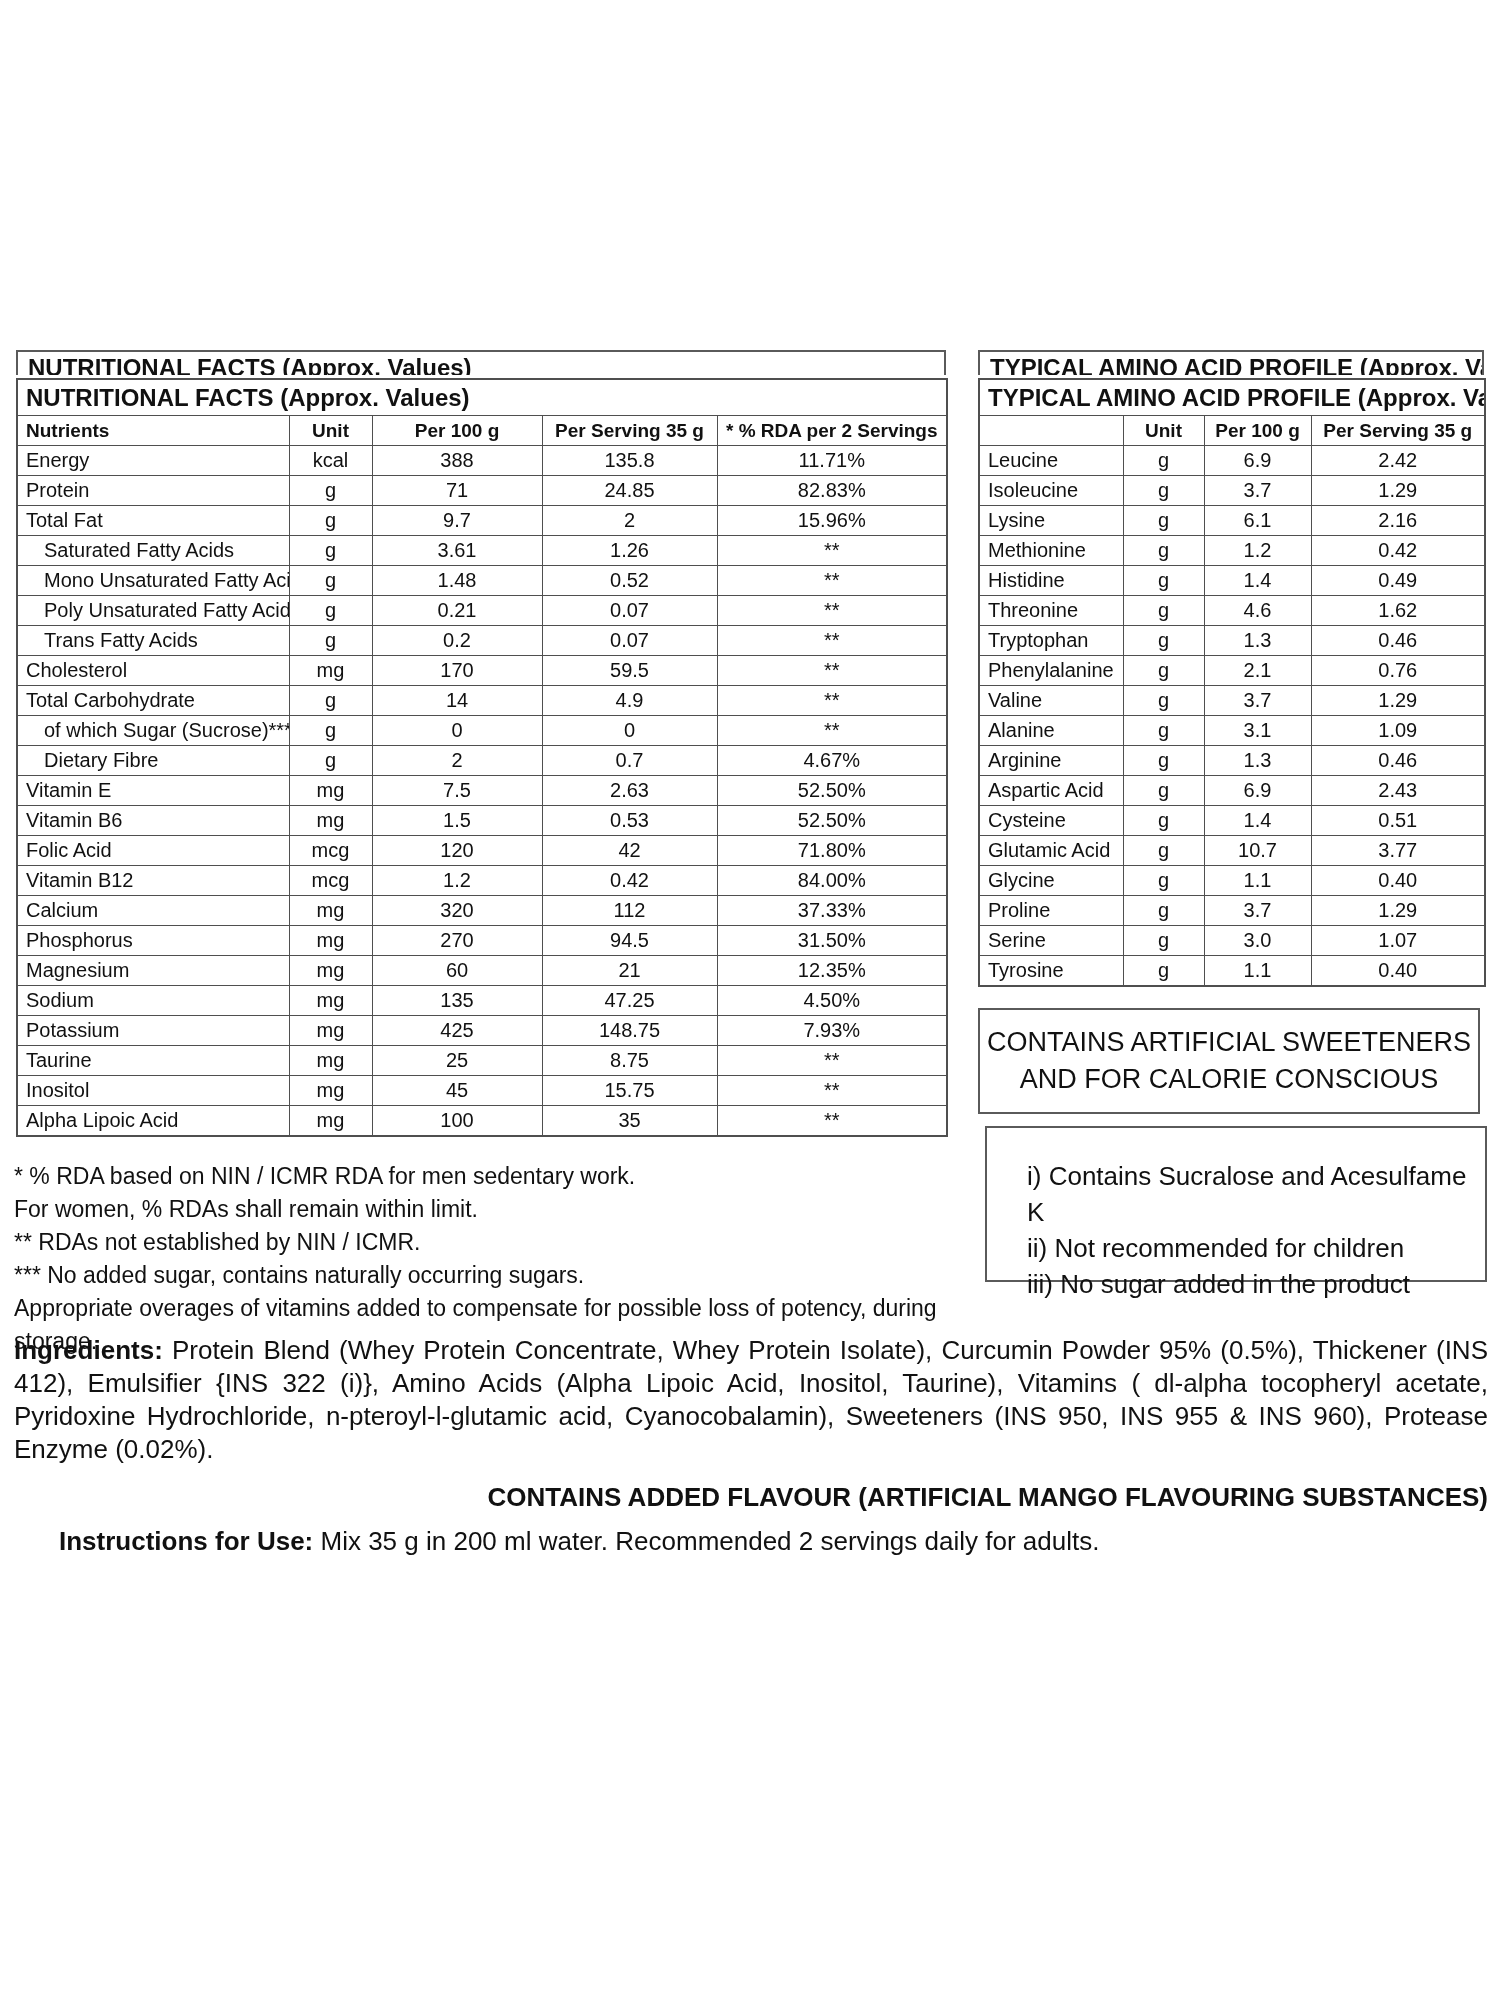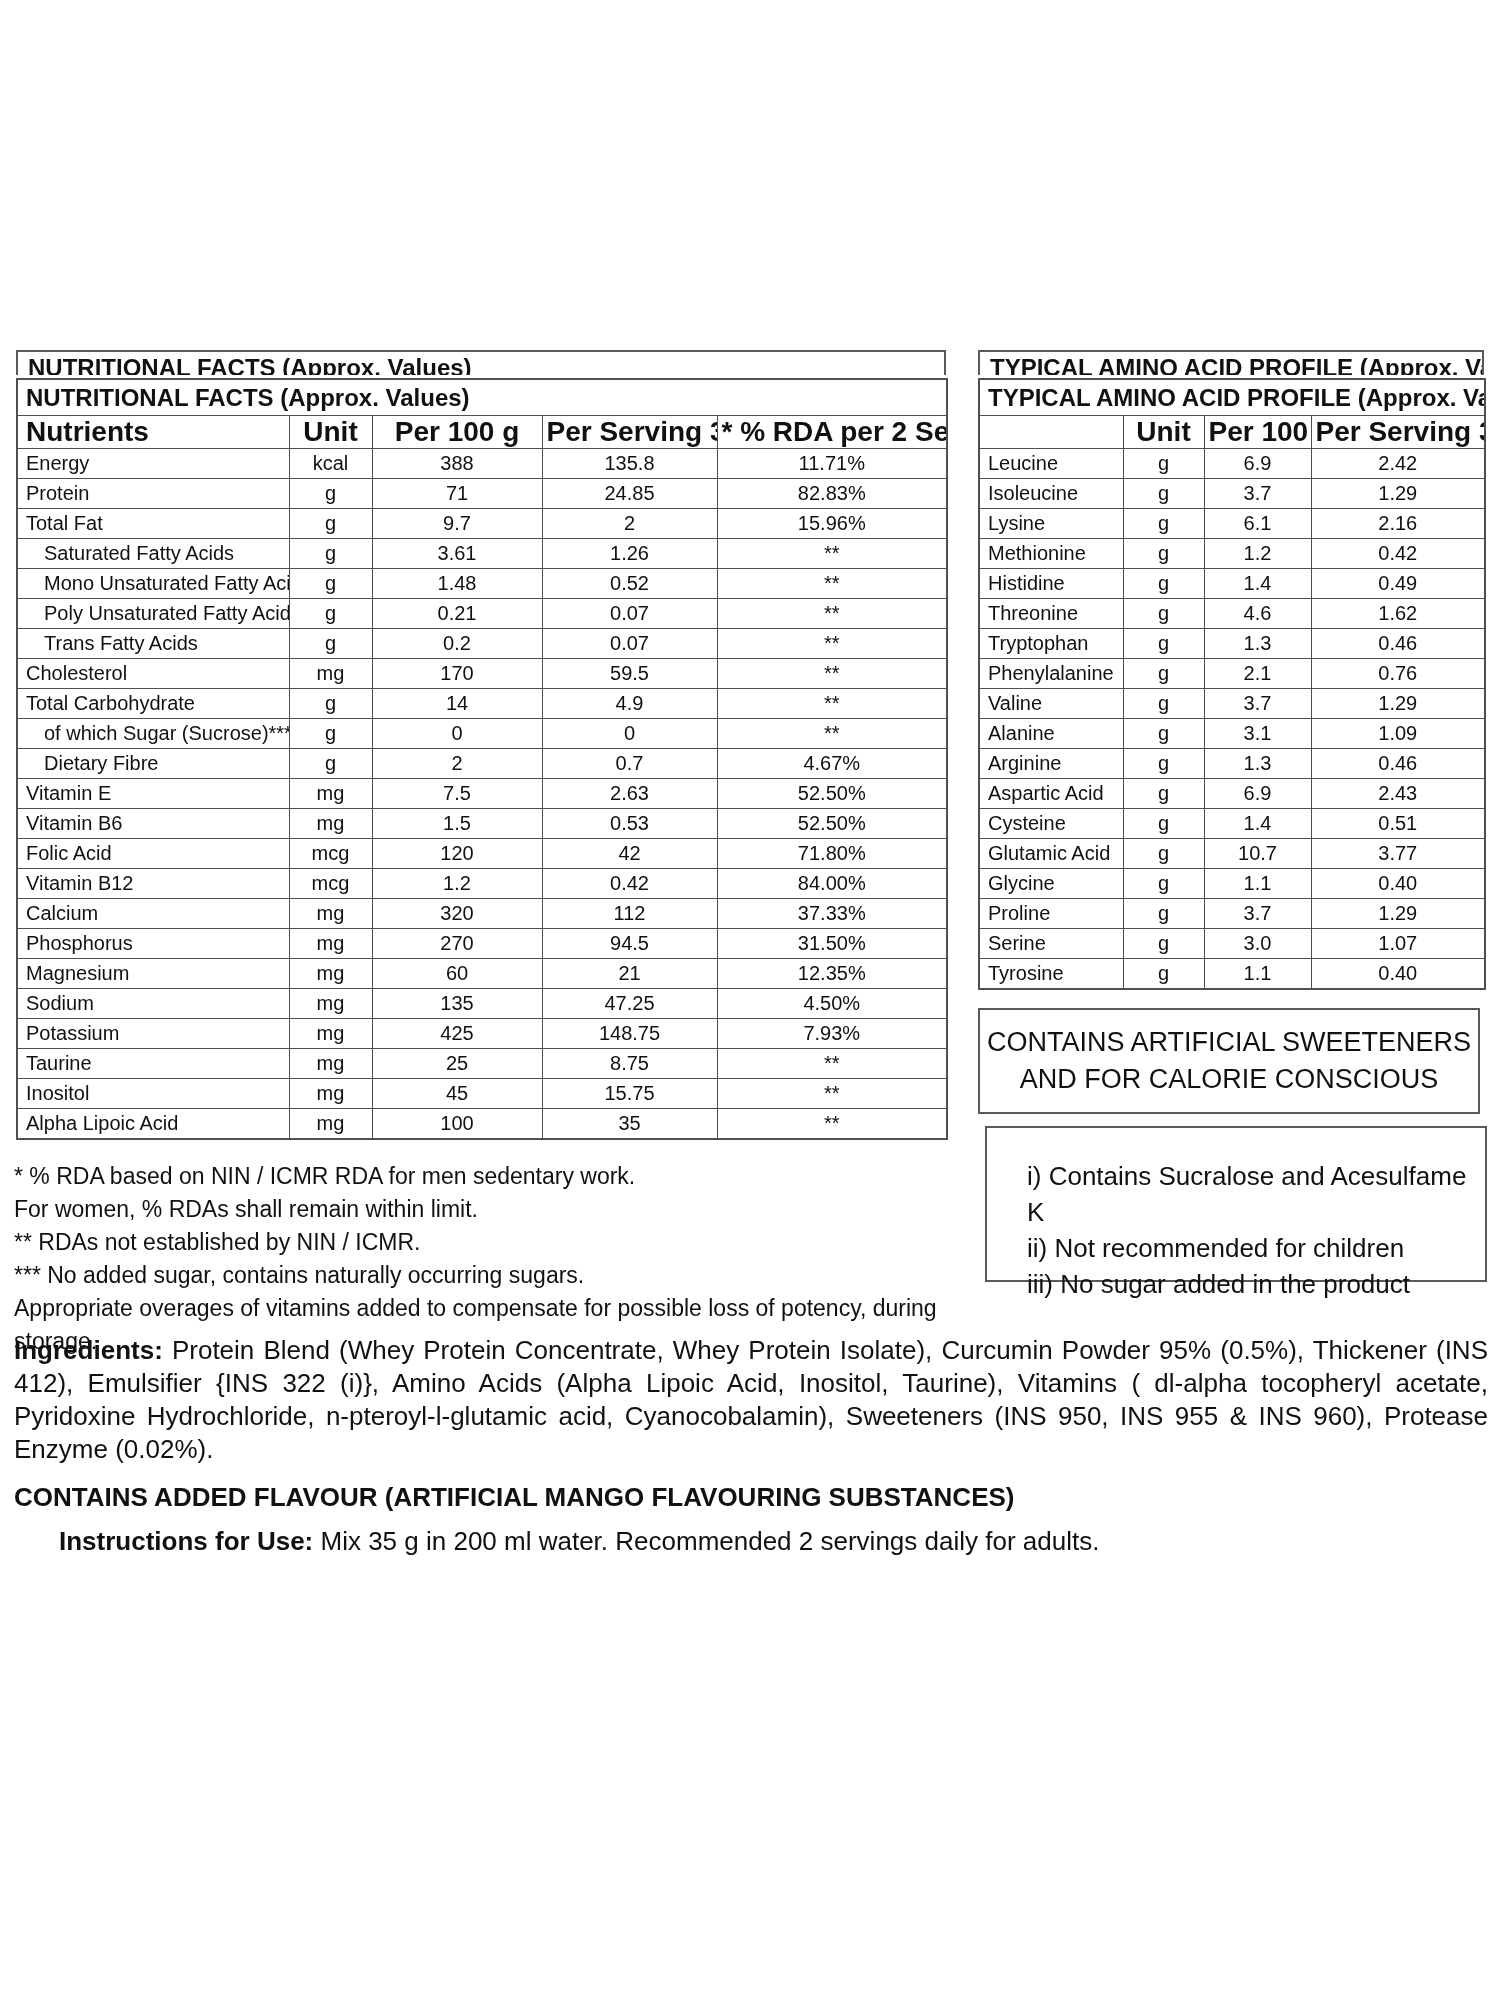--- a/index.html
+++ b/index.html
@@ -10,21 +10,21 @@
   .echo { position:absolute; top:350px; height:23px; overflow:hidden;
           border:2px solid #5a5a5a; border-bottom:none; background:#ffffff; }
   .echo-text { font-weight:bold; font-size:24px; line-height:32px; padding-left:10px; white-space:nowrap; }
   #echo-left { left:16px; width:926px; }
   #echo-right { left:978px; width:502px; }
 
   table { position:absolute; border-collapse:collapse; table-layout:fixed; background:#ffffff; }
   table, td, th { border:1px solid #4f4f4f; }
   table { border-width:2px; }
   td, th { font-size:20px; padding:0 4px; height:29px; overflow:hidden; white-space:nowrap; }
-  th { font-size:28px; }
+  th { font-size:19px; }
   .title-cell { font-weight:bold; font-size:24px; text-align:left; padding:2px 8px; height:31px; }
   .name { text-align:left; padding-left:8px; }
   tr.indent .name { padding-left:26px; }
   .num { text-align:center; }
   th.left { text-align:left; padding-left:8px; }
 
   #nutrition-table { left:16px; top:378px; width:930px; }
   #amino-table { left:978px; top:378px; width:506px; }
 
   .notice-box { position:absolute; left:978px; width:502px; border:2px solid #5a5a5a; background:#ffffff; }
@@ -33,21 +33,21 @@
   #notes-box { top:1126px; height:156px; box-sizing:border-box; padding:30px 0 0 40px;
                font-size:26px; line-height:36px;margin-left:7px; }
 
   #footnotes { position:absolute; left:14px; top:1160px; width:960px; font-size:23px; line-height:33px; }
 
   #ingredients { position:absolute; left:14px; top:1334px; width:1474px;
                  font-size:26px; line-height:33px; text-align:justify; }
   #ingredients .lbl { font-weight:bold; }
 
   #flavour-line { position:absolute; left:14px; top:1482px; width:1474px;
-                  font-size:26px; font-weight:bold; }
+                  font-size:26px; font-weight:bold;text-align:right; }
 
   #instructions { position:absolute; left:14px; top:1526px; width:1474px; font-size:26px; }
   #instructions .lbl { font-weight:bold;margin-left:45px; }
 </style>
 </head>
 <body>
 
 <div class="page">
 
   <div class="echo" id="echo-left">

